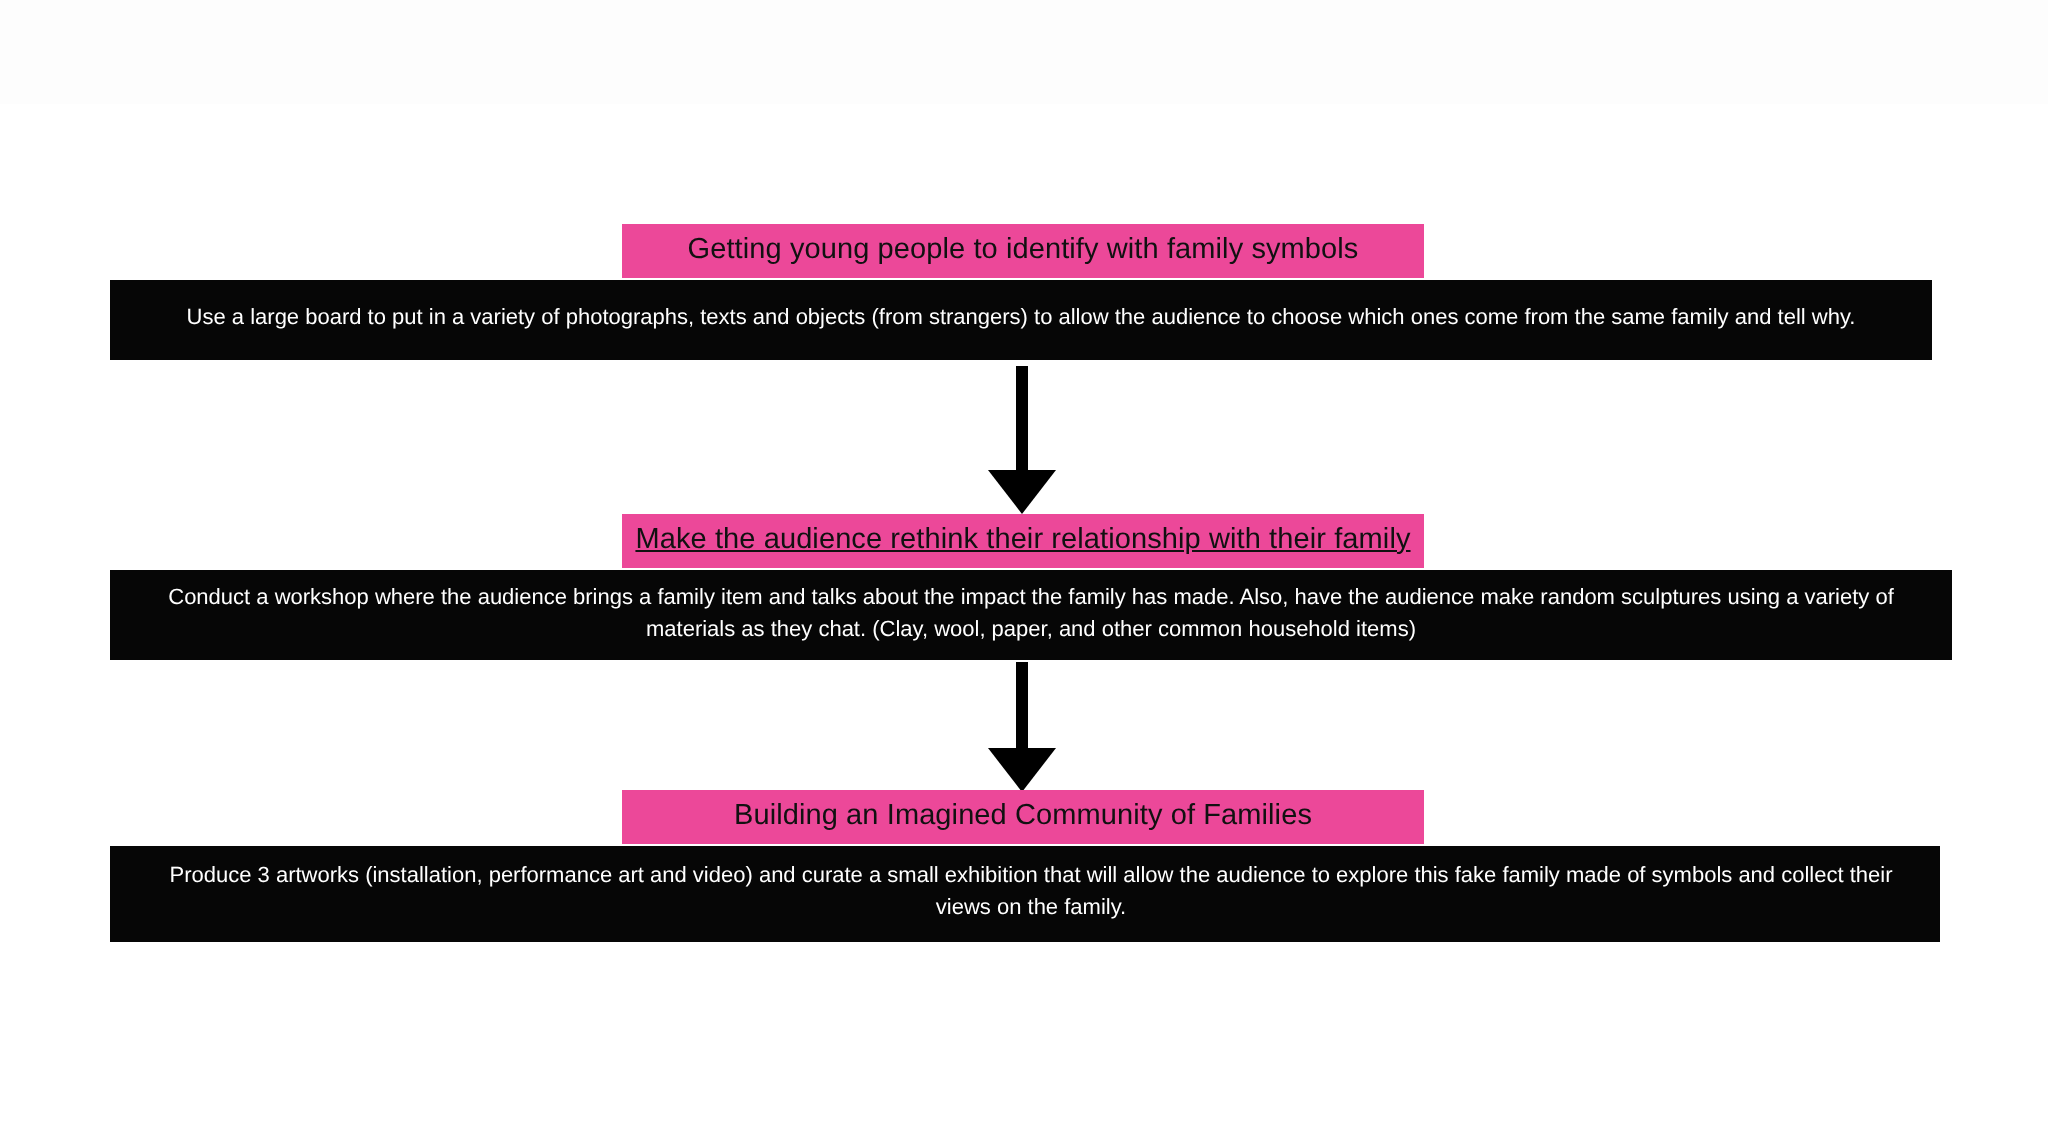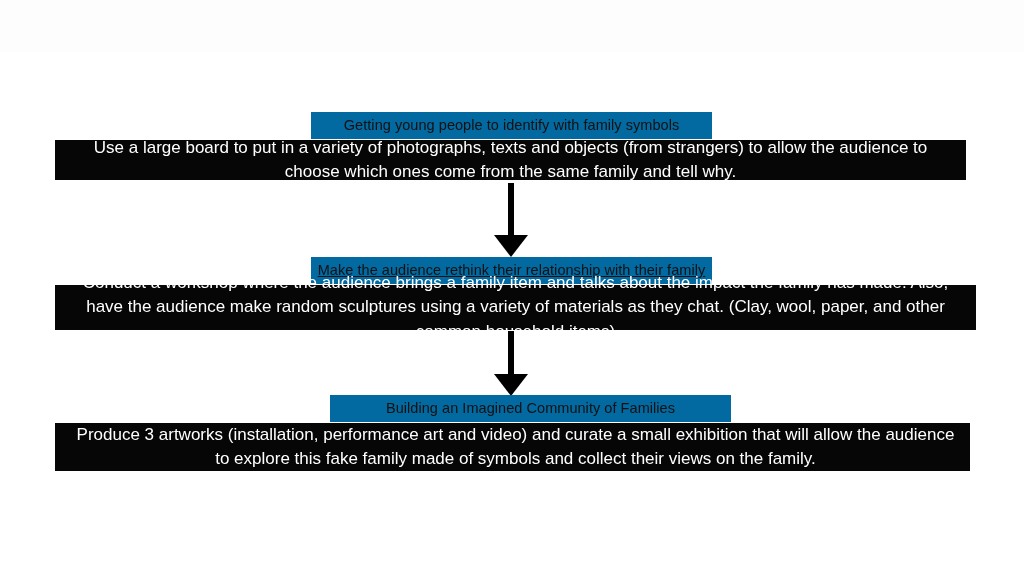--- a/index.html
+++ b/index.html
@@ -25,37 +25,37 @@
   
   .stage {
     position: absolute;
     left: 0;
     width: 1024px;
   }
 
   .stage-header {
     position: absolute;
     box-sizing: border-box;
-    background: #0369a1;
+    background: #ec4899;
     color: #111111;
     font-size: 14.5px;
     line-height: 1.2;
     text-align: left;
     display: flex;
     align-items: center;
     justify-content: center;
     letter-spacing: 0.05px;
   }
 
   .stage-body {
     position: absolute;
     box-sizing: border-box;
     background: #060606;
     color: #ffffff;
-    font-size: 17px;
+    font-size: 11px;
     line-height: 1.42;
     text-align: center;
     display: flex;
     align-items: center;
     justify-content: flex-end;
     padding: 3px 10px;
   }
   .stage-body span {
     display: block;
     width: 100%;
@@ -118,19 +118,19 @@
       <span>Conduct a workshop where the audience brings a family item and talks about the impact the family has made. Also, have the audience make random sculptures using a variety of materials as they chat. (Clay, wool, paper, and other common household items)</span>
     </div>
   </div>
 
   <div class="connector" style="left:494px; top:331px; height:65px;">
     <div class="shaft" style="height:43px;"></div>
     <div class="head" style="top:43px;"></div>
   </div>
 
   <div class="stage">
-    <div class="stage-header" style="left:311px; top:395px; width:401px; height:27px;margin-left:19px;">Building an Imagined Community of Families</div>
+    <div class="stage-header" style="left:311px; top:395px; width:401px; height:27px;">Building an Imagined Community of Families</div>
     <div class="stage-body" style="left:55px; top:423px; width:915px; height:48px;padding-left:16px;">
       <span>Produce 3 artworks (installation, performance art and video) and curate a small exhibition that will allow the audience to explore this fake family made of symbols and collect their views on the family.</span>
     </div>
   </div>
 
 </div>
 
 </body></html>

